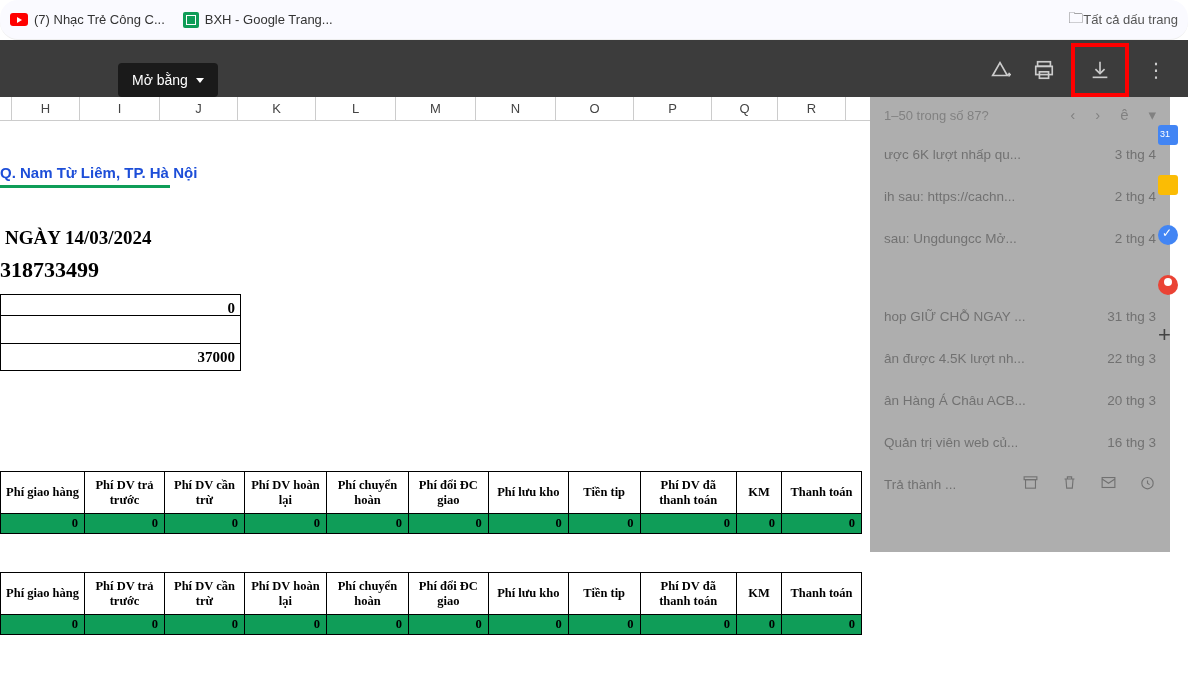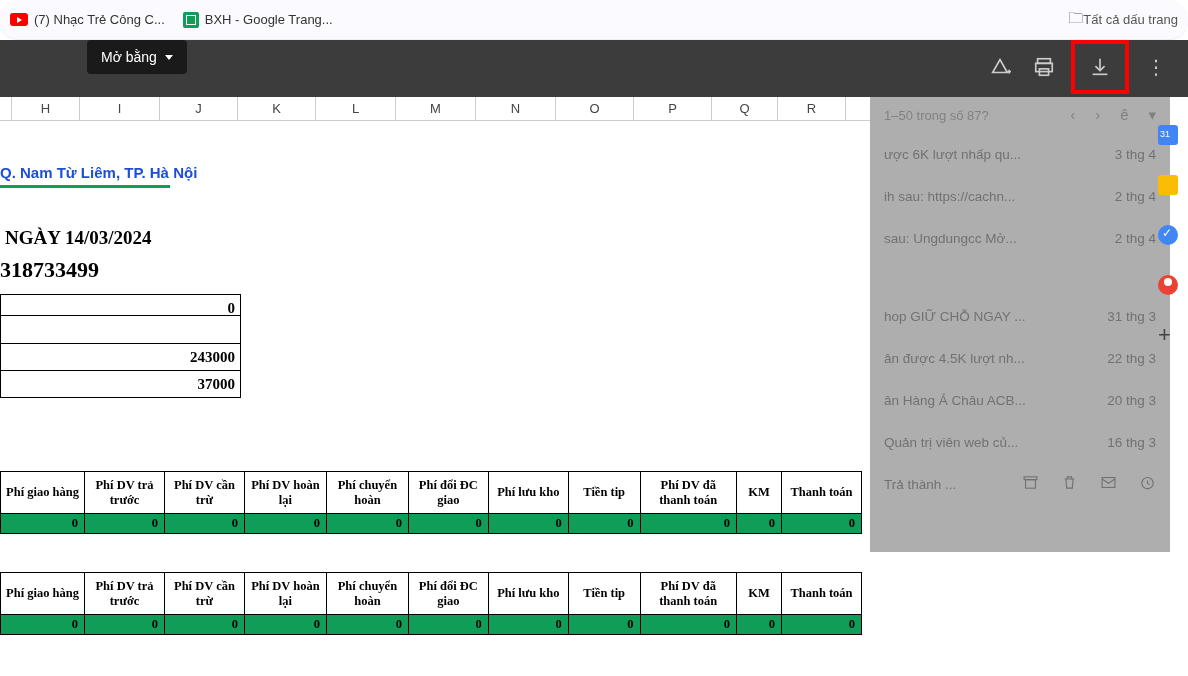--- a/index.html
+++ b/index.html
@@ -10,21 +10,21 @@
   .bm-left { display: flex; align-items: center; gap: 18px; }
   .bm-item { display: flex; align-items: center; gap: 6px; color: #333; font-size: 13px; cursor: pointer; }
   .yt-icon { width: 18px; height: 13px; background: #ff0000; border-radius: 3px; display:flex; align-items:center; justify-content:center; }
   .yt-icon::after { content:''; border-left: 5px solid #fff; border-top:3px solid transparent; border-bottom:3px solid transparent; margin-left:1px;}
   .gs-icon { width: 16px; height: 16px; background: #0f9d58; border-radius: 2px; display:flex; align-items:center; justify-content:center; }
   .gs-icon::after { content:''; width:8px; height:8px; border:1.5px solid #fff; }
   .bm-right { display:flex; align-items:center; color:#555; }
   .folder-icon::before { content:'🗀'; font-size:15px; color:#555; }
 
   
-  .dark-bar { height: 57px; background: #3c3c3c; display:flex; align-items:flex-start; justify-content:space-between; padding: 0 15px 0 87px; }
+  .dark-bar { height: 57px; background: #3c3c3c; display:flex; align-items:flex-end; justify-content:space-between; padding: 0 15px 0 118px; }
   .open-btn { background:#1a1a1a; color:#fff; padding: 9px 14px; border-radius:4px; font-size:14px; display:flex; align-items:center; gap:8px; cursor:pointer; }
   .open-btn::after { content:''; border-top:5px solid #fff; border-left:4px solid transparent; border-right:4px solid transparent; }
   .dark-right { display:flex; align-items:center; gap:10px; }
   .dark-ico { width:34px; height:34px; display:flex; align-items:center; justify-content:center; color:#ddd; cursor:pointer; border-radius:50%; }
   .dark-ico svg { width:22px; height:22px; fill:none; stroke:#ccc; stroke-width:1.8; }
   .download-box { border:4px solid #ff0000; padding:2px 8px; height:54px; display:flex; align-items:center; }
   .dots-ico { font-size:20px; color:#ccc; }
 
   
   .col-row { height: 24px; border-bottom:1px solid #ccc; display:flex; }
@@ -151,21 +151,20 @@
 
   <div class="addr-line">Q. Nam Từ Liêm, TP. Hà Nội</div>
   <div class="addr-underline"></div>
 
   <div class="title-date"><span> NGÀY </span><span>14/03/2024</span></div>
   <div class="title-code">318733499</div>
 
   <div class="box-stack">
     <div class="bcell first">0</div>
     <div class="bcell blank"></div>
-    <div class="bcell">243000</div>
     <div class="bcell">37000</div>
   </div>
 
   <table class="fee-table ft1">
     <colgroup>
         <col class="c0">
         <col class="c1">
         <col class="c2">
         <col class="c3">
         <col class="c4">

